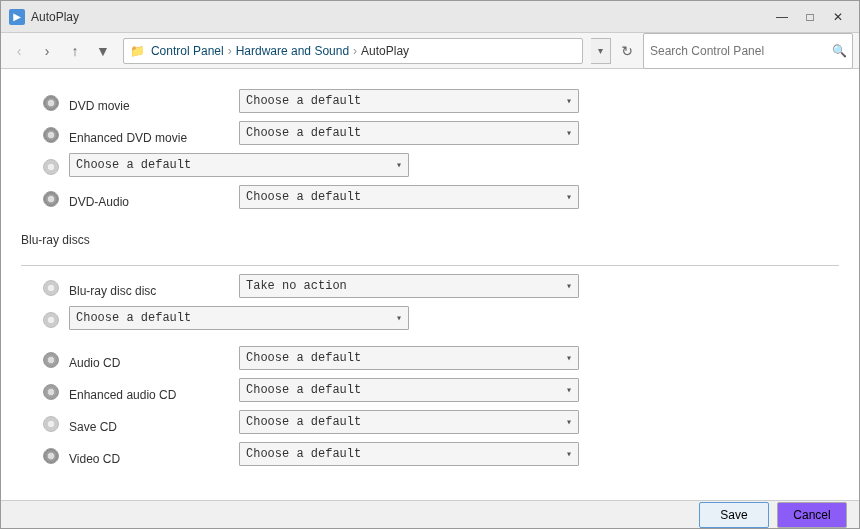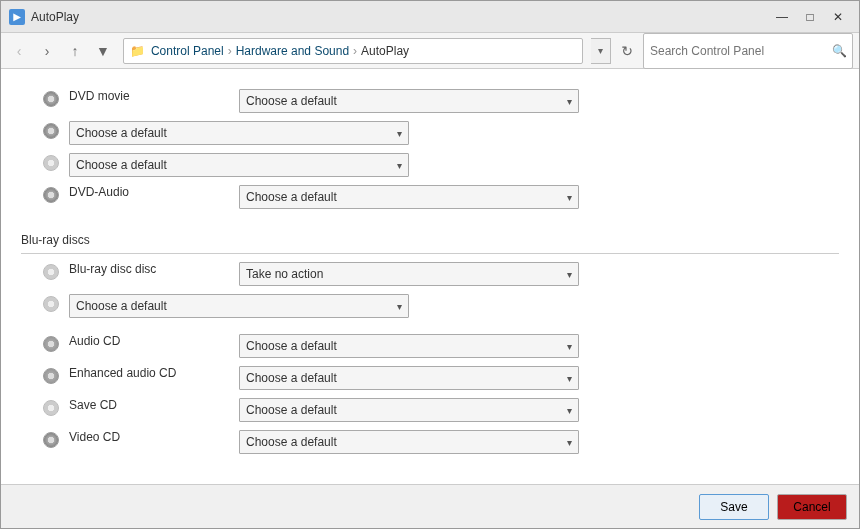--- a/index.html
+++ b/index.html
@@ -189,27 +189,27 @@
 
     
     .content-area::-webkit-scrollbar { width: 12px; }
     .content-area::-webkit-scrollbar-track { background: #f0f0f0; }
     .content-area::-webkit-scrollbar-thumb { background: #c0c0c0; border: 2px solid #f0f0f0; }
 
     .section-header {
       font-size: 12px;
       color: #333;
       margin: 10px 0 6px 0;
-      padding-bottom: 6px;
+      padding-bottom: 18px;
       border-bottom: 1px solid #ccc;
     }
 
     .media-row {
       display: flex;
-      align-items: flex-start;
+      align-items: flex-end;
       margin-bottom: 4px;
       padding: 2px 0;
     }
 
     .media-icon {
       width: 20px;
       height: 20px;
       margin-right: 8px;
       margin-left: 20px;
       display: flex;
@@ -232,50 +232,51 @@
       height: 24px;
       border: 1px solid #aaa;
       background: #f5f5f5;
       font-size: 12px;
       padding: 0 6px;
       cursor: pointer;
       display: flex;
       align-items: center;
       justify-content: space-between;
       border-radius: 1px;
+      font-family: Liberation Mono, monospace;
     }
     .media-dropdown-text {
       color: #333;
       font-size: 12px;
     }
     .media-dropdown-arrow {
       color: #555;
       font-size: 10px;
     }
 
     .spacer { height: 8px; }
 
     
     .footer {
-      height: 44px;
+      height: 28px;
       background: #f0f0f0;
       border-top: 1px solid #ccc;
       display: flex;
       align-items: center;
       justify-content: flex-end;
       padding: 0 12px;
       gap: 8px;
       flex-shrink: 0;
     }
 
     .footer-btn {
       min-width: 70px;
       height: 26px;
       border: 1px solid #aaa;
-      background: #b91c1c;
+      background: #8b5cf6;
       font-size: 12px;
       cursor: pointer;
       padding: 0 12px;
       border-radius: 2px;
     }
     .footer-btn.primary {
       border-color: #5b9bd5;
       background: #e8f0f8;
     }
 
@@ -353,20 +354,21 @@
         <div class="media-dropdown">
           <span class="media-dropdown-text">Choose a default</span>
           <span class="media-dropdown-arrow">▾</span>
         </div>
       </div>
 
       <div class="media-row">
         <div class="media-icon">
             <div class="icon-dvd"></div>
           </div>
+        <span class="media-label">Enhanced DVD movie</span>
         <div class="media-dropdown">
           <span class="media-dropdown-text">Choose a default</span>
           <span class="media-dropdown-arrow">▾</span>
         </div>
       </div>
 
       <div class="media-row">
         <div class="media-icon">
             <div class="icon-blank"></div>
           </div>

